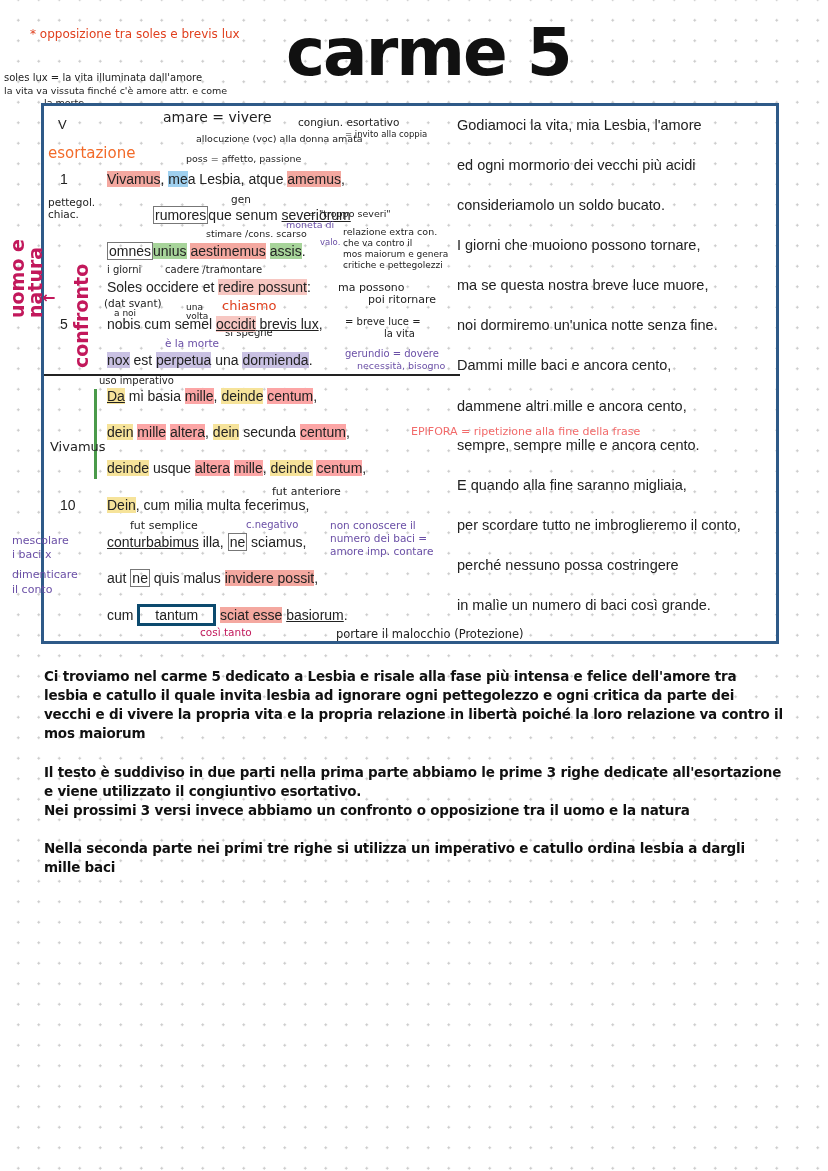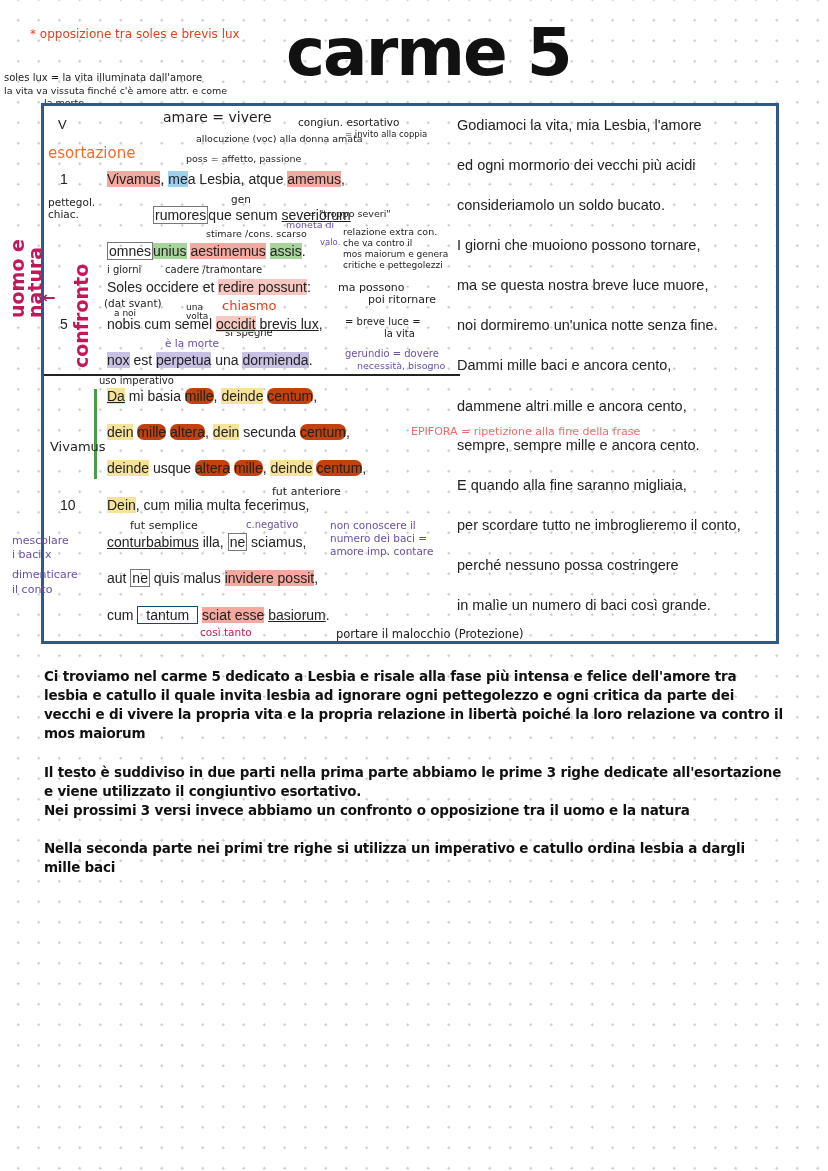--- a/index.html
+++ b/index.html
@@ -19,26 +19,26 @@
   }
   .frame {
     position: absolute; left: 41px; top: 103px; width: 738px; height: 541px;
     border: 3px solid #2e5a88; box-sizing: border-box;
   }
   .latin { font-family: "Liberation Sans", sans-serif; font-size: 14px; color: #222; }
   .trans { font-family: "Liberation Sans", sans-serif; font-size: 14.5px; color: #222; }
   .red-hl { background: #f4a8a0; }
   .blue-hl { background: #9fd0ef; }
   .green-hl { background: #a7d49a; }
-  .orange-hl { background: #c2410c; border-radius: 7px; }
+  .orange-hl { background: #fca5a5; }
   .yellow-hl { background: #f6e39a; }
   .pink-hl { background: #f7c7c2; }
   .purple-hl { background: #c9c1e3; }
   .boxed { border: 1px solid #777; padding: 0 1px; }
-  .boxed-red { border: 1px solid #0c4a6e; padding: 0 8px; }
+  .boxed-red { border: 3px solid #0c4a6e; padding: 0 15px; }
   .ul { text-decoration: underline; }
   .note-red { color: #e0401f; font-size: 11px; }
   .note-orange { color: #f26b2a; font-size: 12px; }
   .note-purple { color: #6a4fa6; font-size: 10.5px; }
   .note-dark { color: #222; font-size: 10.5px; }
   .summary {
     position: absolute; left: 44px; width: 740px;
     font-family: "DejaVu Sans", sans-serif; font-weight: bold;
     font-size: 13.5px; line-height: 19px; color: #111; letter-spacing: -0.2px; margin-top: 8px;
   }

